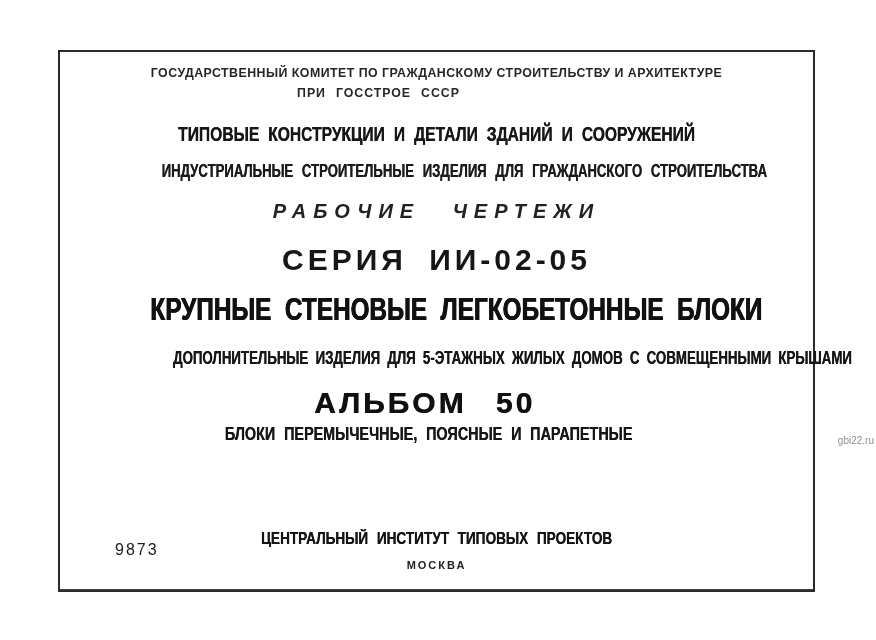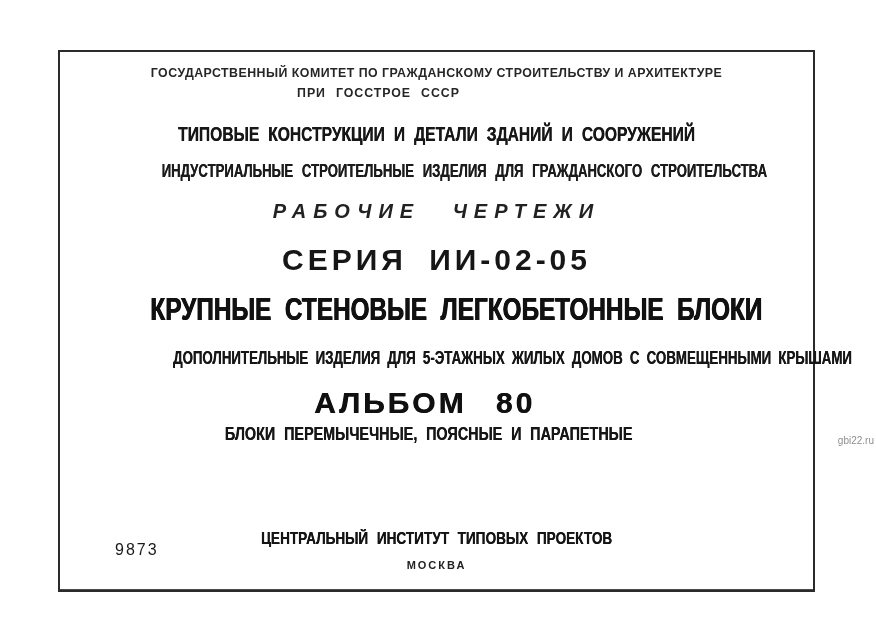--- a/index.html
+++ b/index.html
@@ -173,21 +173,21 @@
     <div class="line industry-line">ИНДУСТРИАЛЬНЫЕ СТРОИТЕЛЬНЫЕ ИЗДЕЛИЯ ДЛЯ ГРАЖДАНСКОГО СТРОИТЕЛЬСТВА</div>
 
     <div class="line doc-type">РАБОЧИЕ ЧЕРТЕЖИ</div>
 
     <div class="line series-number">СЕРИЯ ИИ-02-05</div>
 
     <div class="line main-title">КРУПНЫЕ СТЕНОВЫЕ ЛЕГКОБЕТОННЫЕ БЛОКИ</div>
 
     <div class="line main-subtitle">ДОПОЛНИТЕЛЬНЫЕ ИЗДЕЛИЯ ДЛЯ 5-ЭТАЖНЫХ ЖИЛЫХ ДОМОВ С СОВМЕЩЕННЫМИ КРЫШАМИ</div>
 
-    <div class="line album-title">АЛЬБОМ 80</div>
+    <div class="line album-title">АЛЬБОМ 50</div>
 
     <div class="line album-subtitle">БЛОКИ ПЕРЕМЫЧЕЧНЫЕ, ПОЯСНЫЕ И ПАРАПЕТНЫЕ</div>
 
     <div class="inventory-number">9873</div>
 
     <div class="line publisher">ЦЕНТРАЛЬНЫЙ ИНСТИТУТ ТИПОВЫХ ПРОЕКТОВ</div>
 
     <div class="line city">МОСКВА</div>
 
   </div>

